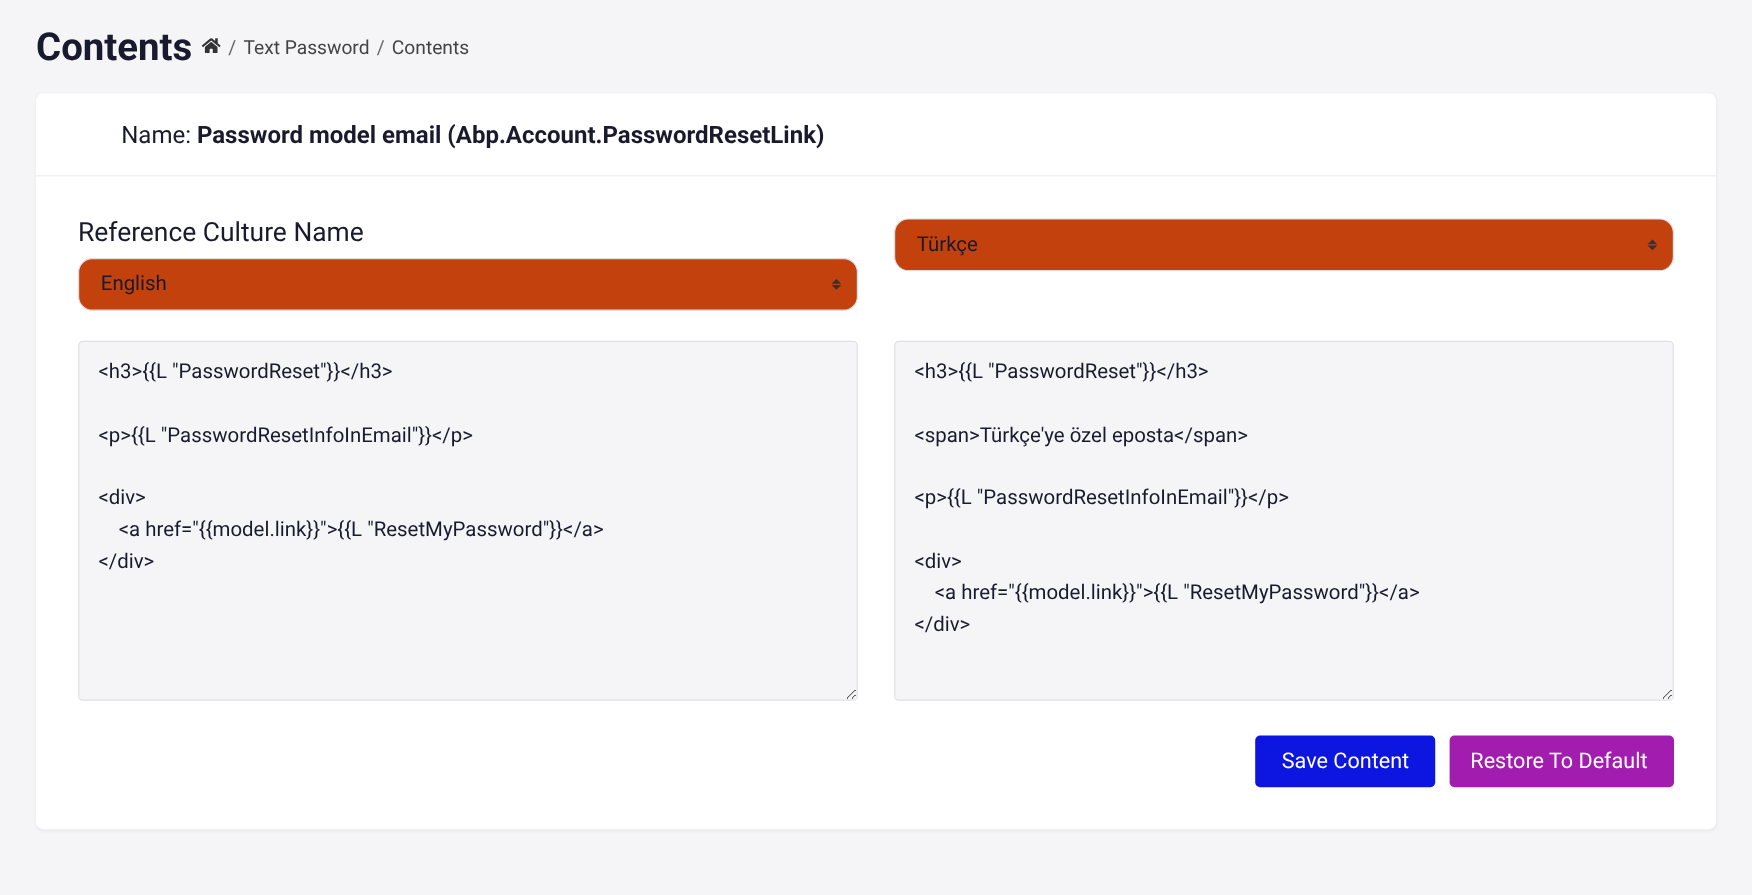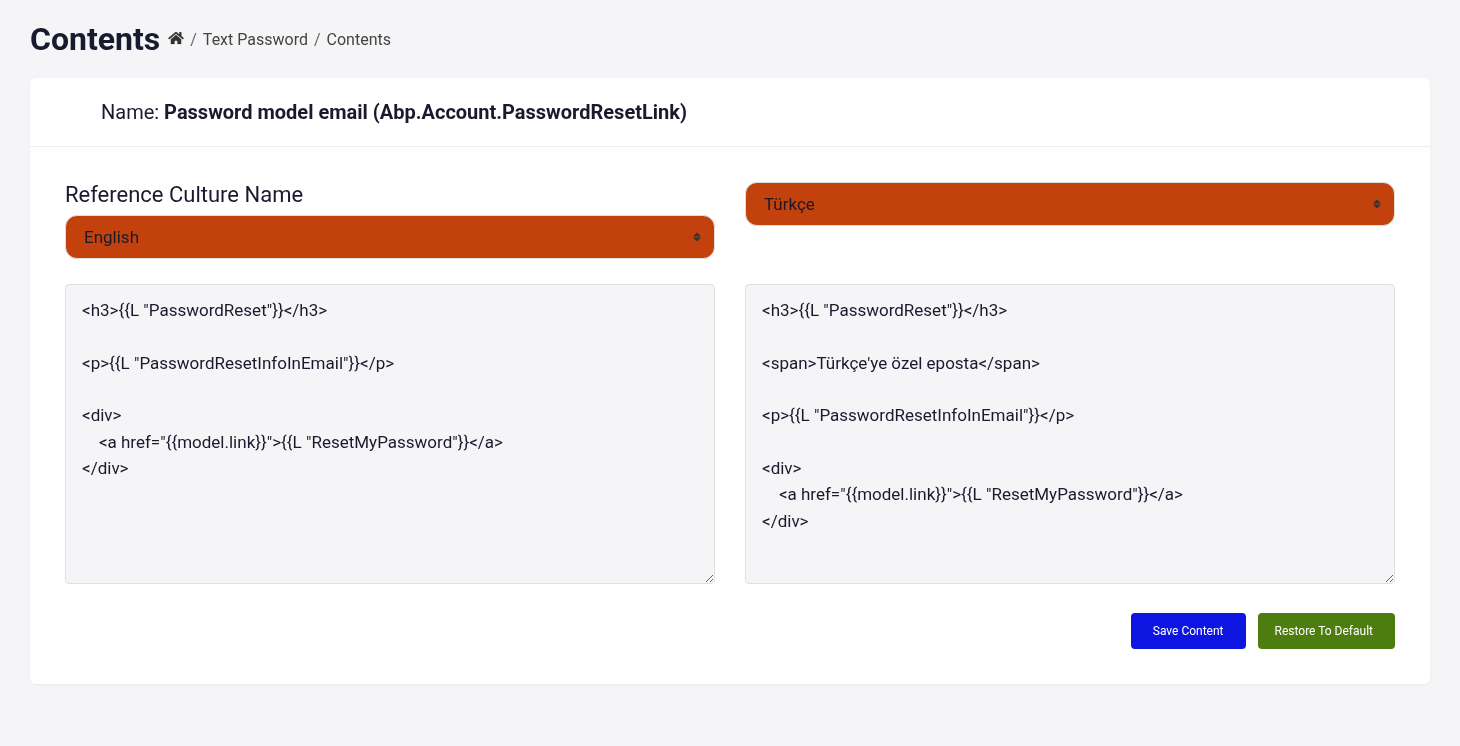--- a/index.html
+++ b/index.html
@@ -131,33 +131,33 @@
       white-space: pre-wrap;
     }
     .button-row {
       display: flex;
       justify-content: flex-end;
       gap: 12px;
       margin-top: 22px;
     }
     .btn {
       padding: 11px 22px;
-      font-size: 12px;
+      font-size: 18px;
       font-weight: 400;
       border: none;
       border-radius: 4px;
       cursor: pointer;
       color: #fff;
       font-family: inherit;
     }
     .btn-primary {
       background: #0d16e0;
     }
     .btn-secondary {
-      background: #4d7c0f;
+      background: #a21caf;
       padding-left: 17px;
     }
   </style>
 </head>
 <body>
 
 <div class="page-header">
   <h1 class="page-title">Contents</h1>
   <nav class="breadcrumb">
     <span class="home-icon">

